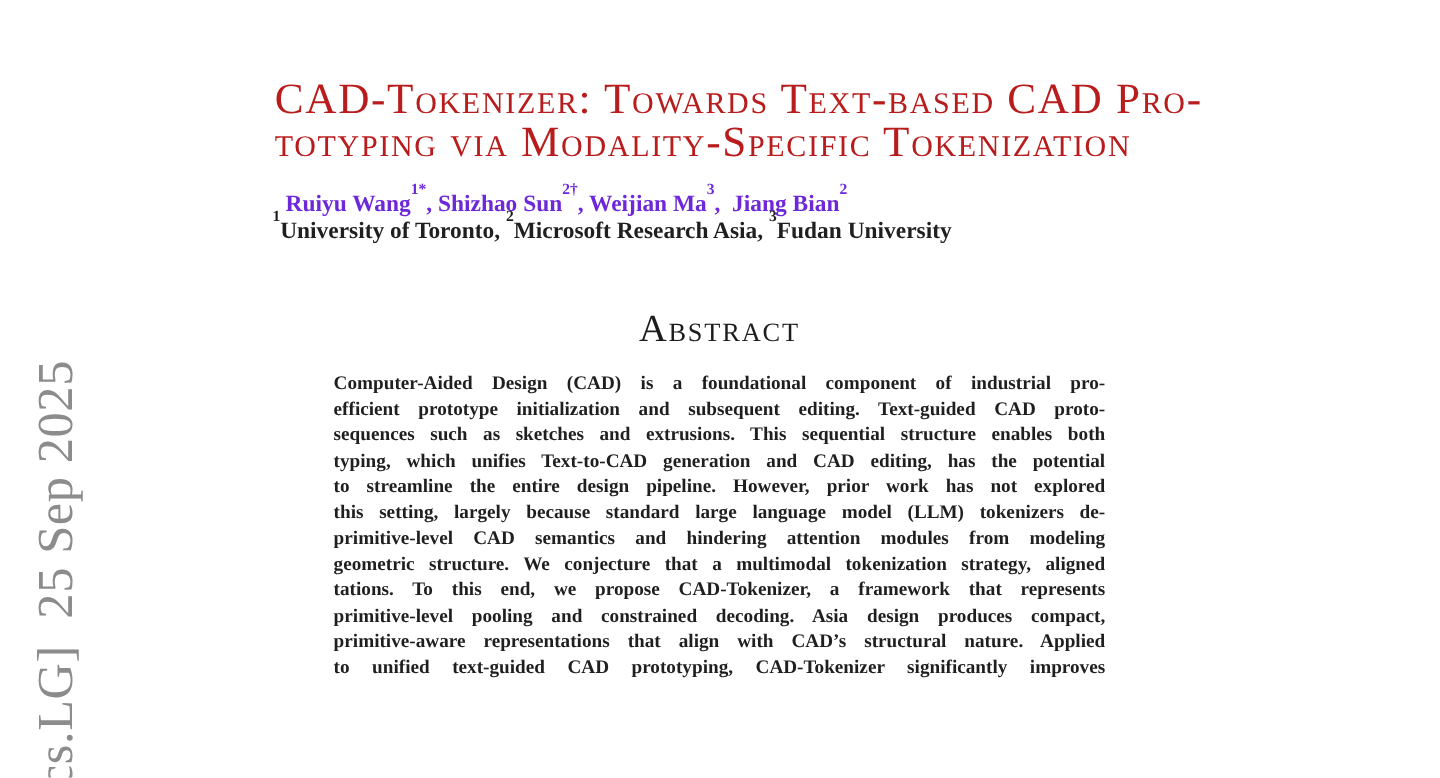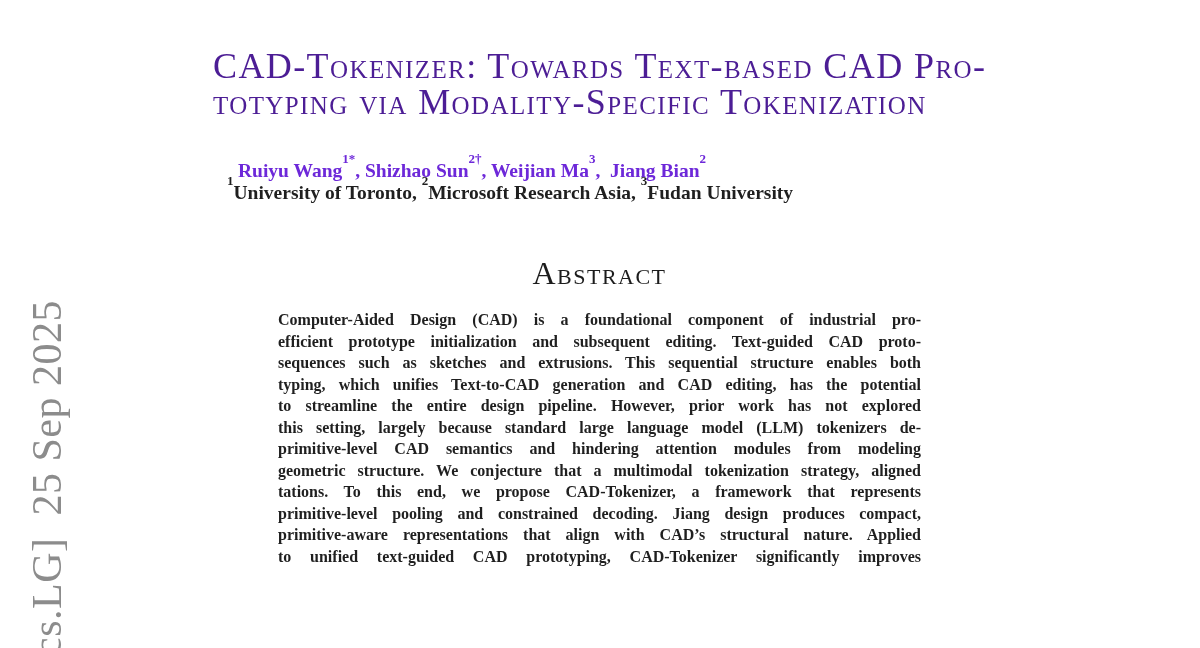--- a/index.html
+++ b/index.html
@@ -32,27 +32,27 @@
     color: #8c8c8c;
     white-space: pre;
     letter-spacing: 0.5px;
   }
   
   .title {
     position: absolute;
     left: 213px;
     top: 48px;
     width: 860px;
-    margin: 0;
+    margin: 16px;
     font-size: 36px;
     line-height: 36px;
     font-weight: normal;
     font-variant: small-caps;
     letter-spacing: 1.4px;
-    color: #4c1d95;
+    color: #b91c1c;
   }
   .title .tline { display: block; }
   
   .authors {
     position: absolute;
     left: 238px;
     top: 160px;
     font-size: 19.5px;
     line-height: 22px;
     font-weight: bold;
@@ -126,18 +126,18 @@
   <div class="abstract-body">
     <div class="aline">Computer-Aided Design (CAD) is a foundational component of industrial pro-</div>
     <div class="aline">efficient prototype initialization and subsequent editing. Text-guided CAD proto-</div>
     <div class="aline">sequences such as sketches and extrusions. This sequential structure enables both</div>
     <div class="aline">typing, which unifies Text-to-CAD generation and CAD editing, has the potential</div>
     <div class="aline">to streamline the entire design pipeline.  However, prior work has not explored</div>
     <div class="aline">this setting, largely because standard large language model (LLM) tokenizers de-</div>
     <div class="aline">primitive-level CAD semantics and hindering attention modules from modeling</div>
     <div class="aline">geometric structure. We conjecture that a multimodal tokenization strategy, aligned</div>
     <div class="aline">tations.  To this end, we propose CAD-Tokenizer, a framework that represents</div>
-    <div class="aline">primitive-level pooling and constrained decoding. Jiang design produces compact,</div>
+    <div class="aline">primitive-level pooling and constrained decoding. Asia design produces compact,</div>
     <div class="aline">primitive-aware representations that align with CAD’s structural nature. Applied</div>
     <div class="aline">to unified text-guided CAD prototyping, CAD-Tokenizer significantly improves</div>
   </div>
 
 </div>
 
 </body></html>

